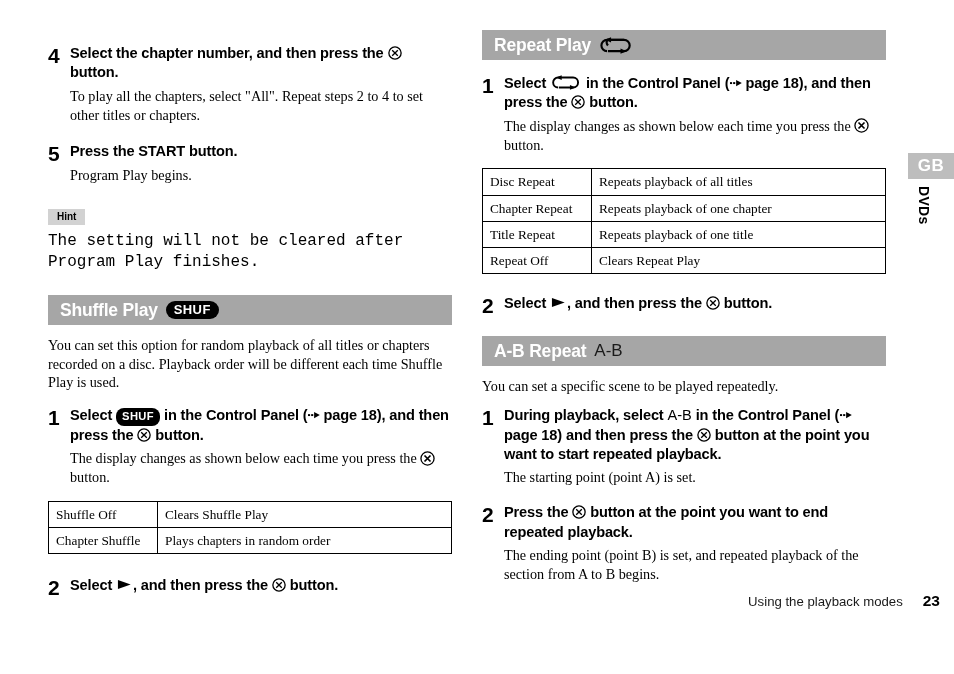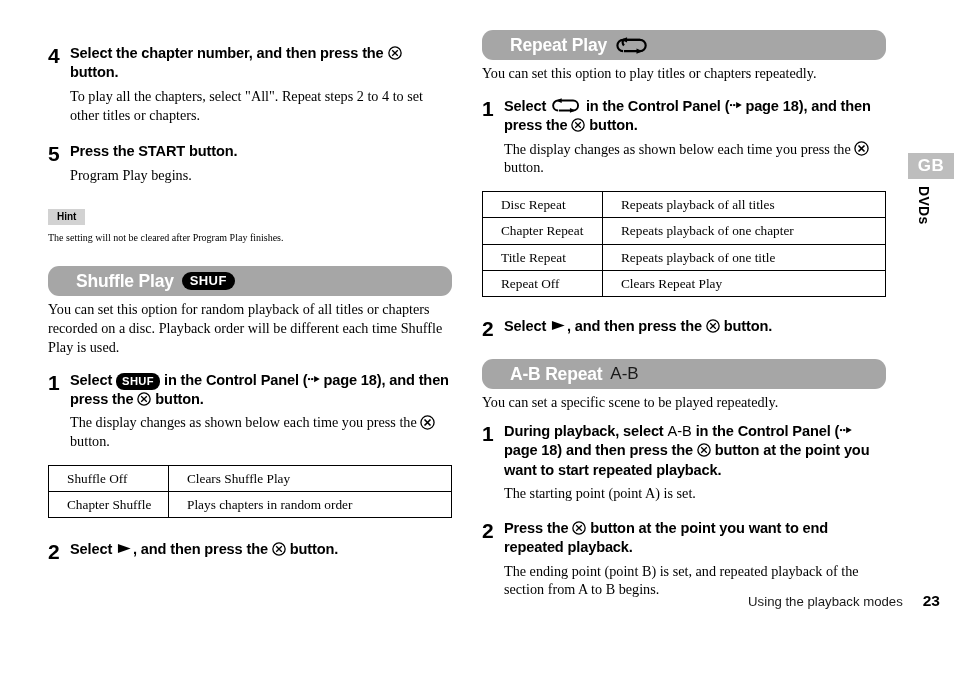--- a/index.html
+++ b/index.html
@@ -28,23 +28,22 @@
   }
   .col-left  { left: 48px;  width: 404px; }
   .col-right { left: 482px; width: 404px; }
 
   
   .sec-bar {
     background: #a6a6a6;
     height: 30px;
     display: flex;
     align-items: center;
-    padding: 0 0 0 28px;
-    margin-bottom: 4px;
-    border-radius: 11px;
+    padding: 0 0 0 12px;
+    margin-bottom: 11px;
   }
   .sec-title {
     font-family: "Liberation Sans", sans-serif;
     font-weight: bold;
     font-size: 17.5px;
     color: #ffffff;
     letter-spacing: -0.2px;
     white-space: nowrap;
   }
 
@@ -91,37 +90,37 @@
   .hint-badge {
     display: inline-block;
     background: #d2d2d2;
     font-family: "Liberation Sans", sans-serif;
     font-weight: bold;
     font-size: 10px;
     padding: 2px 9px 3px 9px;
     margin-bottom: 6px;
   }
   .hint-text {
-    font-family: Liberation Serif, serif;
-    font-size: 10px;
+    font-family: Liberation Mono, monospace;
+    font-size: 16px;
     line-height: 1.3;
   }
 
   
   table.mode-table {
     border-collapse: collapse;
     width: 100%;
     margin-top: 14px;
     table-layout: fixed;
   }
   table.mode-table td {
     border: 1px solid #000000;
     font-family: "Liberation Serif", serif;
     font-size: 13.3px;
-    padding: 5px 7px 5px 18px;
+    padding: 5px 7px 5px 7px;
     line-height: 1.15;
     vertical-align: middle;
   }
   table.mode-table td.c0 { width: 94px; }
   .t-right td.c0 { width: 100px; }
 
   
   .ic {
     display: inline-block;
     vertical-align: -2px;
@@ -350,21 +349,20 @@
         <svg class="ic ic-loop" viewBox="0 0 38 19" style="margin-left:8px;">
           <path d="M9 3.2 L28 3.2 A6.3 6.3 0 0 1 28 15.8 L10 15.8" fill="none" stroke="#000" stroke-width="2.4"></path>
           <path d="M9 3.2 L28 3.2" fill="none" stroke="#000" stroke-width="2.4"></path>
           <path d="M10 9.5 A6.3 6.3 0 0 1 9 3.2" fill="none" stroke="#000" stroke-width="2.4"></path>
           <path d="M9 3.2 A6.3 6.3 0 0 0 9 15.8" fill="none" stroke="#000" stroke-width="2.4"></path>
           <path d="M13.5 0.2 L6.5 3.2 L13.5 6.2 Z" fill="#000"></path>
           <path d="M24 12.8 L31 15.8 L24 18.8 Z" fill="#000"></path>
         </svg>
       </div>
 
-      <p class="para">You can set this option to play titles or chapters repeatedly.</p>
 
       <div class="step">
         <div class="step-num">1</div>
         <div class="step-body">
           <div class="step-head">
             <span>Select</span>
             <svg class="ic ic-loop-sm" viewBox="0 0 38 19">
               <path d="M9 3.2 L28 3.2 A6.3 6.3 0 0 1 28 15.8 L10 15.8" fill="none" stroke="#000" stroke-width="2.4"></path>
               <path d="M9 3.2 A6.3 6.3 0 0 0 9 15.8" fill="none" stroke="#000" stroke-width="2.4"></path>
               <path d="M13.5 0.2 L6.5 3.2 L13.5 6.2 Z" fill="#000"></path>

